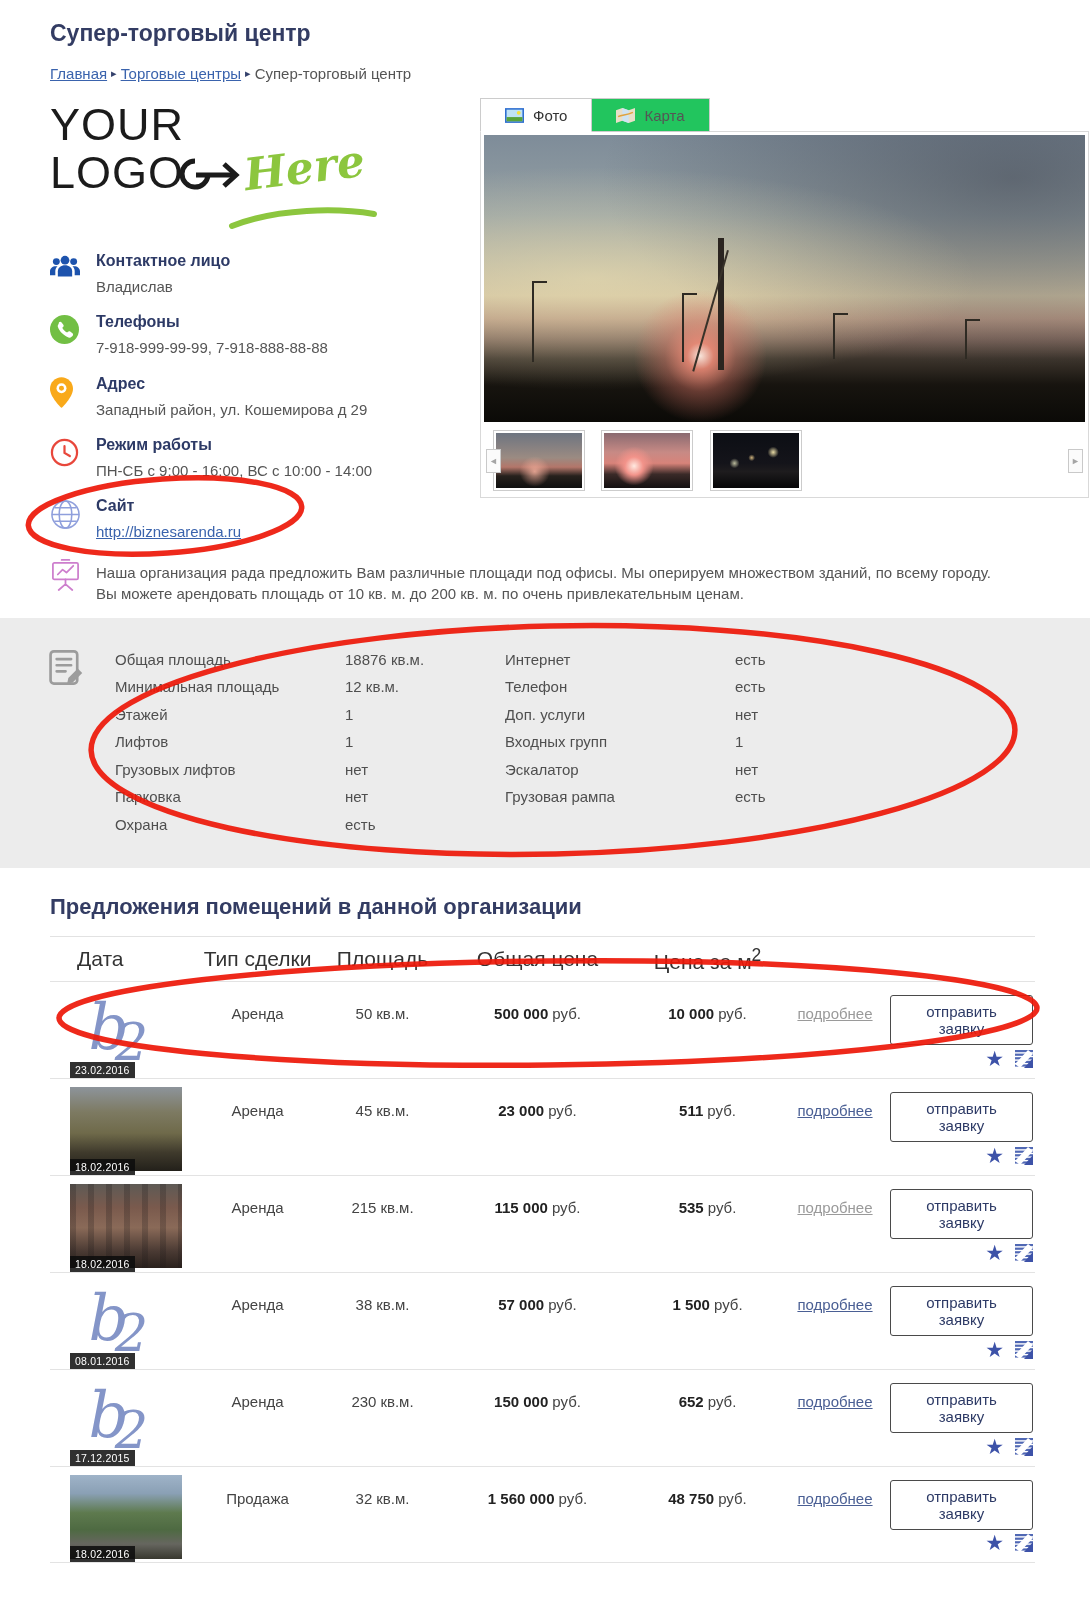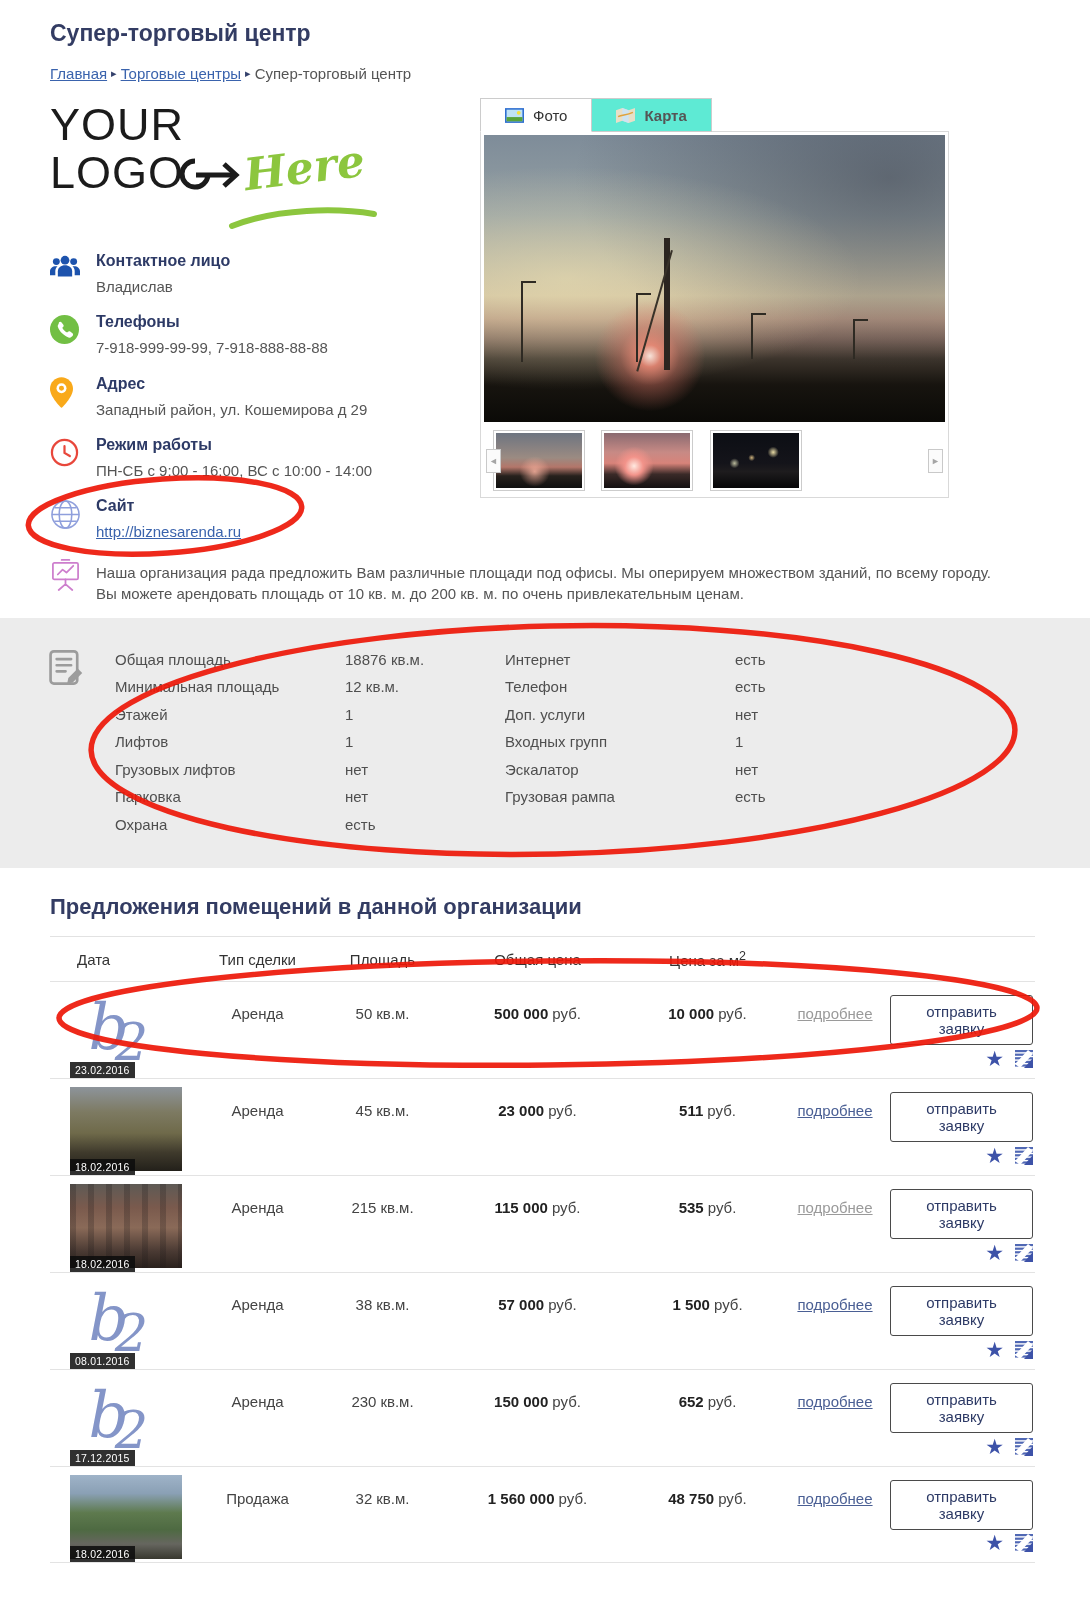--- a/index.html
+++ b/index.html
@@ -12,21 +12,21 @@
 
   
   .page-title { font-size:23px; font-weight:bold; color:#333c63; padding-top:20px; }
   .breadcrumb { margin-top:18px; font-size:15px; color:#555; display:flex; align-items:center; gap:4px; }
   .breadcrumb a { color:#3a63ad; text-decoration:underline; cursor:pointer; }
   .bc-sep { color:#33406b; font-size:11px; }
 
   
   .top-row { display:flex; margin-top:16px; }
   .left-col { width:430px; flex:none; }
-  .right-col { width:469px; flex:none; }
+  .right-col { width:609px; flex:none; }
 
   
   .logo-wrap { position:relative; height:132px; margin-top:6px; }
   .logo-your { font-size:45px; letter-spacing:1px; color:#1b1b1b; line-height:0.95; font-weight:400; }
   .logo-row2 { display:flex; align-items:center; }
   .logo-logo { font-size:45px; letter-spacing:1px; color:#1b1b1b; font-weight:400; }
   .logo-arrow { margin-left:-6px; margin-top:4px; }
   .logo-here { font-family:"DejaVu Serif", serif; font-style:italic; font-weight:bold;
     color:#8cc63e; font-size:44px; transform:rotate(-7deg); display:inline-block; margin:-10px 0 0 2px; }
   .logo-swoosh { position:absolute; left:178px; top:102px; }
@@ -40,21 +40,21 @@
 
   
   .about { display:flex; margin-top:14px; }
   .about .ci-value { width:915px; }
 
   
   .tabs { display:flex; position:relative; z-index:2; }
   .tab { height:34px; display:flex; align-items:center; gap:9px; padding:0 24px;
     font-size:15px; border:1px solid #ccc; cursor:pointer; }
   .tab.active { background:#fff; border-bottom:1px solid #fff; color:#333; }
-  .tab.inactive { background:#5eead4; color:#555; border-left:none;font-weight:bold; }
+  .tab.inactive { background:#22c55e; color:#555; border-left:none; }
   .gallery-box { border:1px solid #d9d9d9; margin-top:-1px; background:#fff; }
   .main-photo { position:relative; margin:3px; height:287px; overflow:hidden;
     background:
       radial-gradient(circle at 36% 77%, rgba(255,235,225,.95) 0%, rgba(242,140,120,.85) 3%, rgba(225,120,105,.4) 8%, rgba(0,0,0,0) 15%),
       radial-gradient(ellipse at 18% 50%, rgba(240,228,180,.55) 0%, rgba(0,0,0,0) 55%),
       radial-gradient(ellipse at 88% 15%, rgba(66,72,84,.6) 0%, rgba(0,0,0,0) 55%),
       linear-gradient(180deg,#7e8c99 0%, #95a0a3 28%, #b4b1a0 45%, #cbbd9e 56%, #b2937f 64%, #7c655a 71%, #3c342c 78%, #17140f 87%, #0b0a07 100%);
   }
   .pole-main { position:absolute; left:39%; top:36%; width:6px; height:46%; background:#2b2520; }
   .wire { position:absolute; left:40.5%; top:40%; width:2px; height:44%; background:#383229; transform:rotate(16deg); transform-origin:top left; }
@@ -85,21 +85,21 @@
   .band-icon { width:70px; flex:none; padding-top:2px; }
   .spec-col { width:390px; flex:none; }
   .spec-col.second { width:auto; }
   .spec-row { display:flex; font-size:15px; color:#4f4f4f; line-height:27.5px; }
   .spec-label { width:230px; flex:none; }
 
   
   .offers-title { font-size:22px; font-weight:bold; color:#333c63; margin-top:26px; }
   .offers-divider { border-top:1px solid #e2e2e2; margin-top:16px; }
   .ogrid { display:grid; grid-template-columns:140px 135px 115px 195px 145px 110px 1fr; }
-  .ohead { height:44px; align-items:center; font-size:15px; color:#333; }
+  .ohead { height:44px; align-items:center; font-size:21px; color:#333; }
   .ohead .hc { text-align:center; }
   .ohead .hc.first { text-align:left; padding-left:27px; }
   .orow { position:relative; border-top:1px solid #e3e3e3; height:97px; }
   .orow:last-of-type { border-bottom:1px solid #e3e3e3; }
   .ocell { text-align:center; padding-top:23px; font-size:15px; color:#444; }
   .ocell b { color:#222; }
   .unit { margin-left:4px; }
   .othumb { position:relative; width:112px; margin:8px 0 0 20px; }
   .othumb .ph { width:112px; height:84px; }
   .othumb .lg { width:100px; height:80px; background:#fff; display:flex; align-items:center; justify-content:center; }

